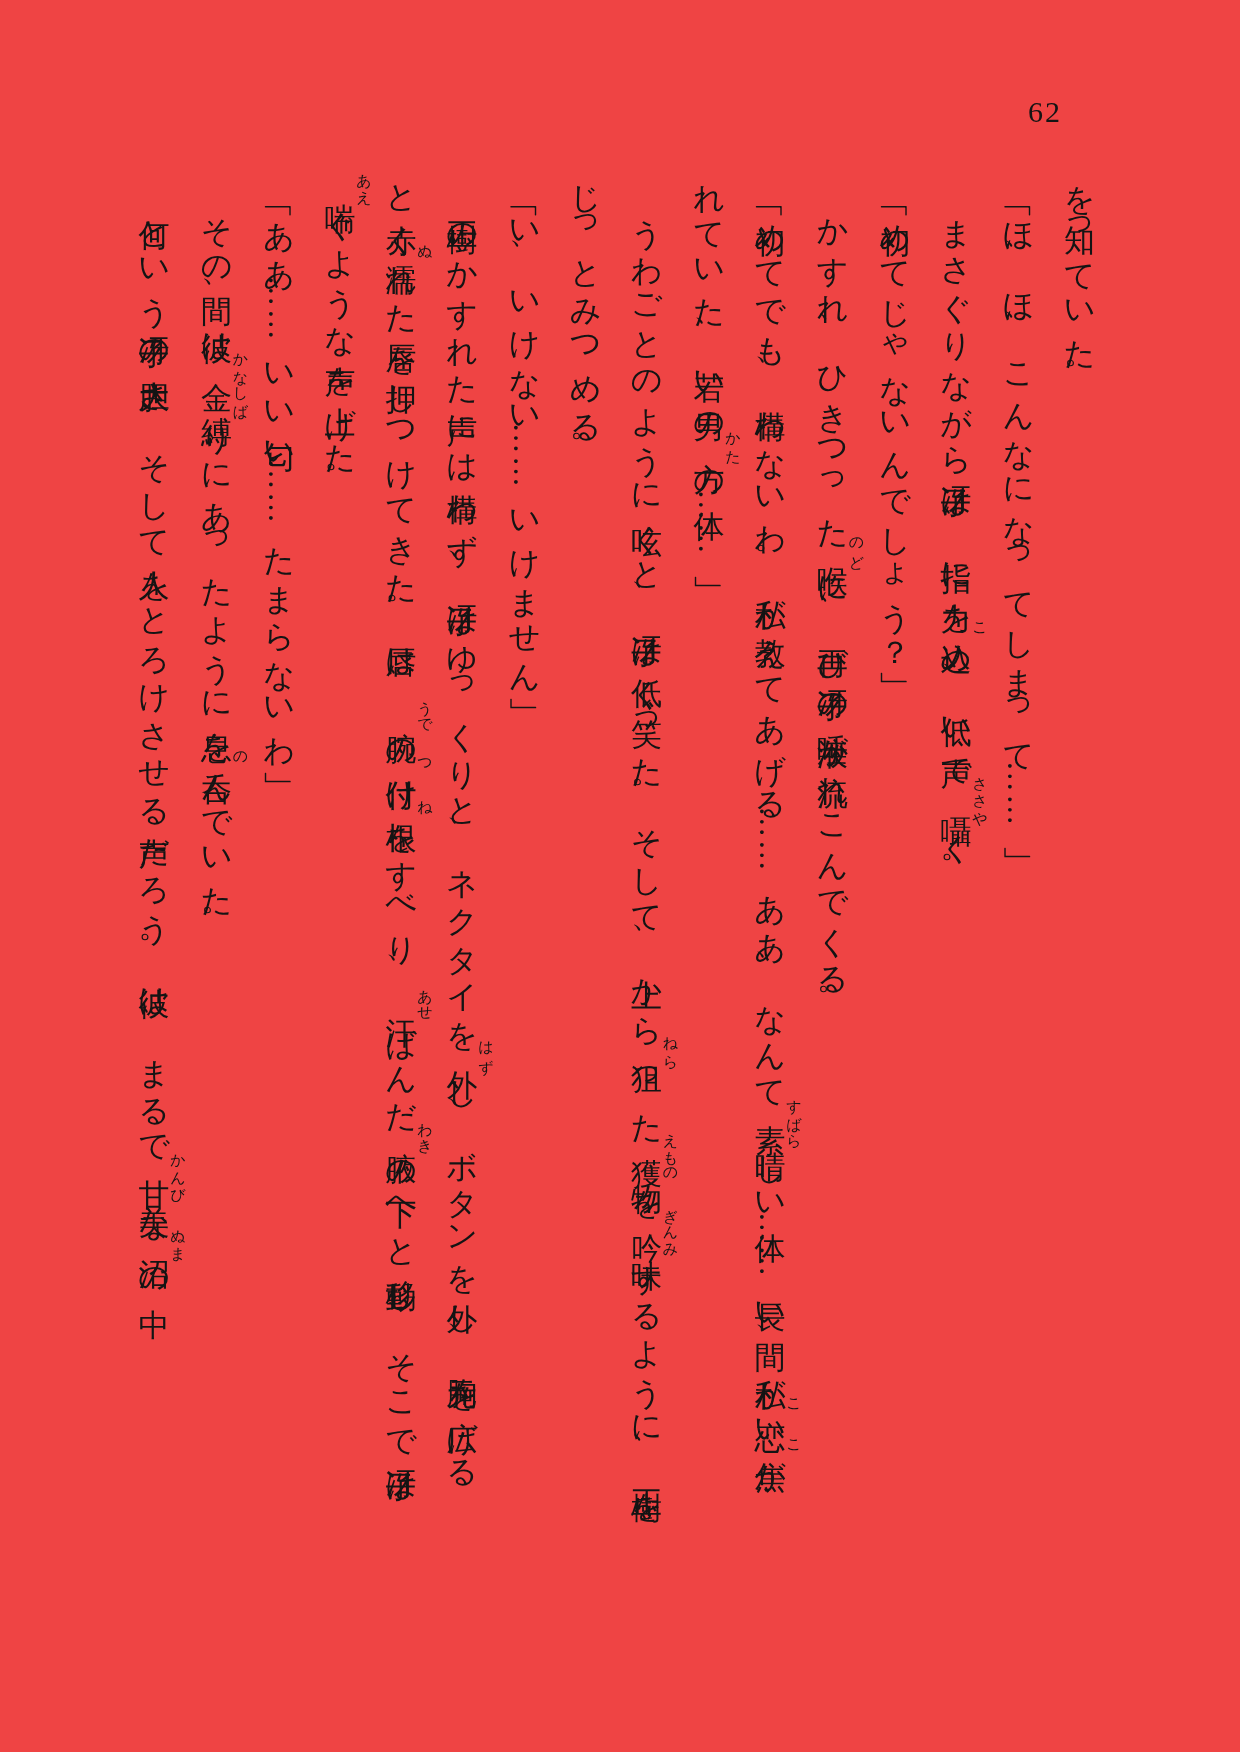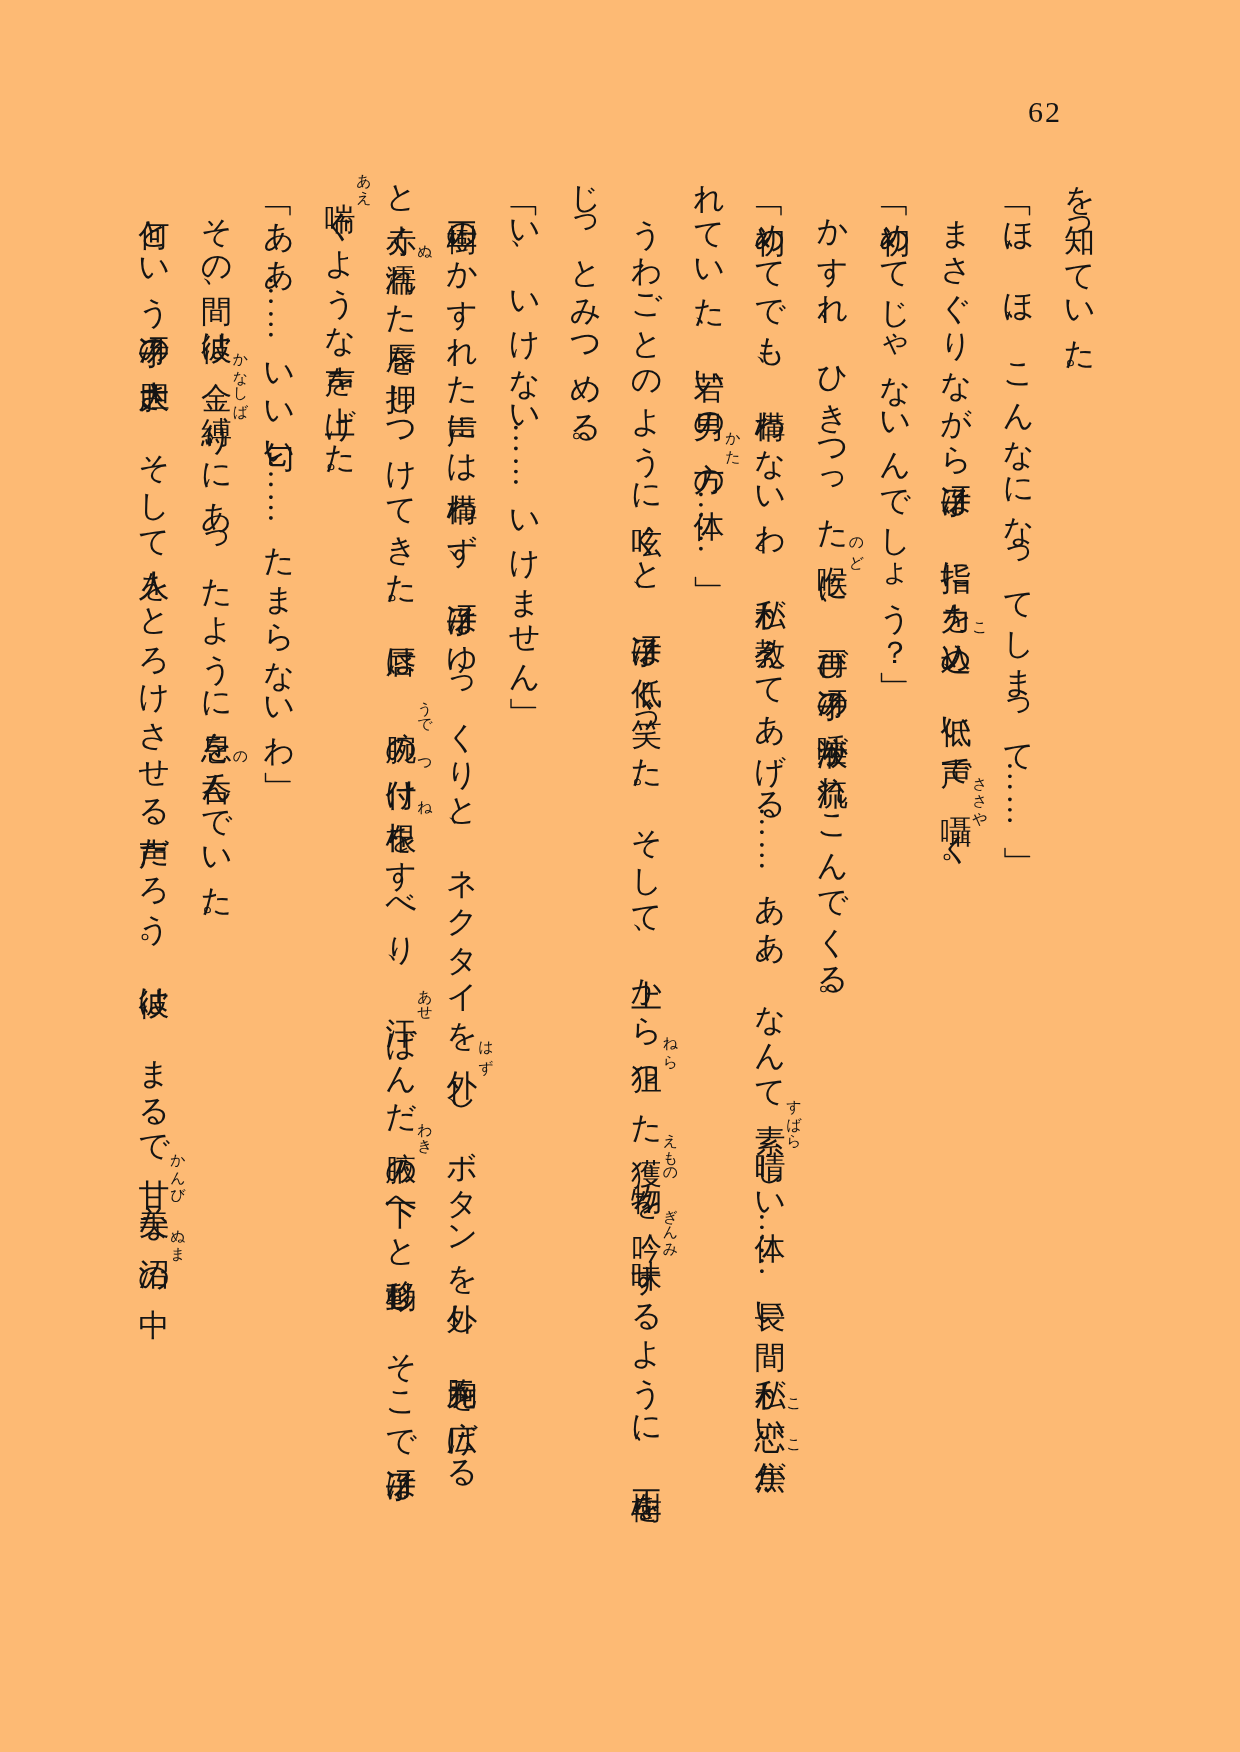--- a/index.html
+++ b/index.html
@@ -4,21 +4,21 @@
 <style>
   html, body {
     margin: 0;
     padding: 0;
     background: #ffffff;
   }
   .page {
     position: relative;
     width: 1240px;
     height: 1752px;
-    background: #fdba74;
+    background: #ef4444;
     overflow: hidden;
     font-family: "Liberation Serif", "DejaVu Serif", serif;
     color: #141414;
   }
   .page-number {
     position: absolute;
     top: 95px;
     left: 1028px;
     font-size: 30px;
     letter-spacing: 2px;

